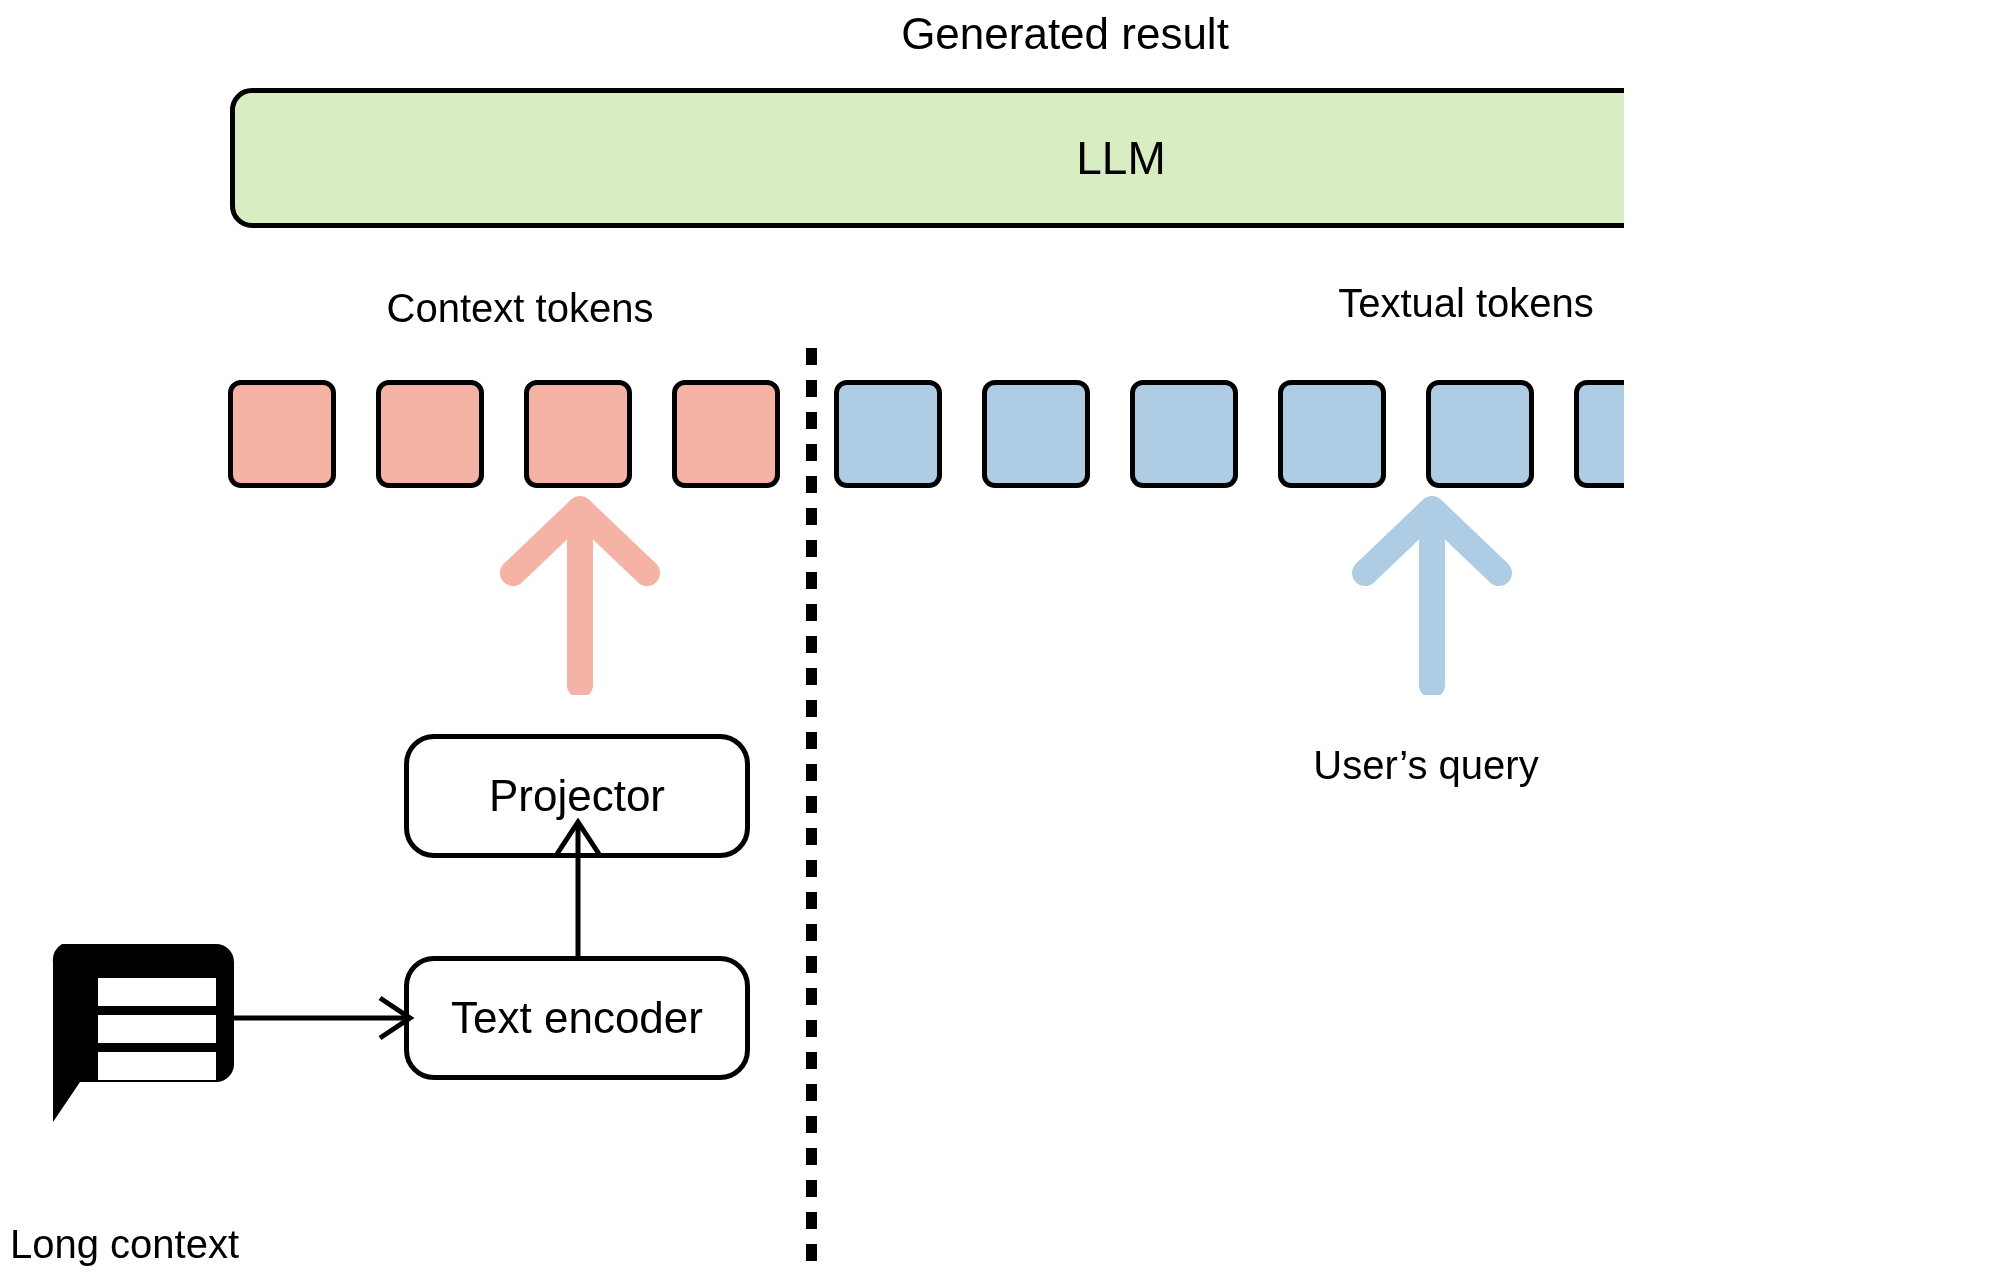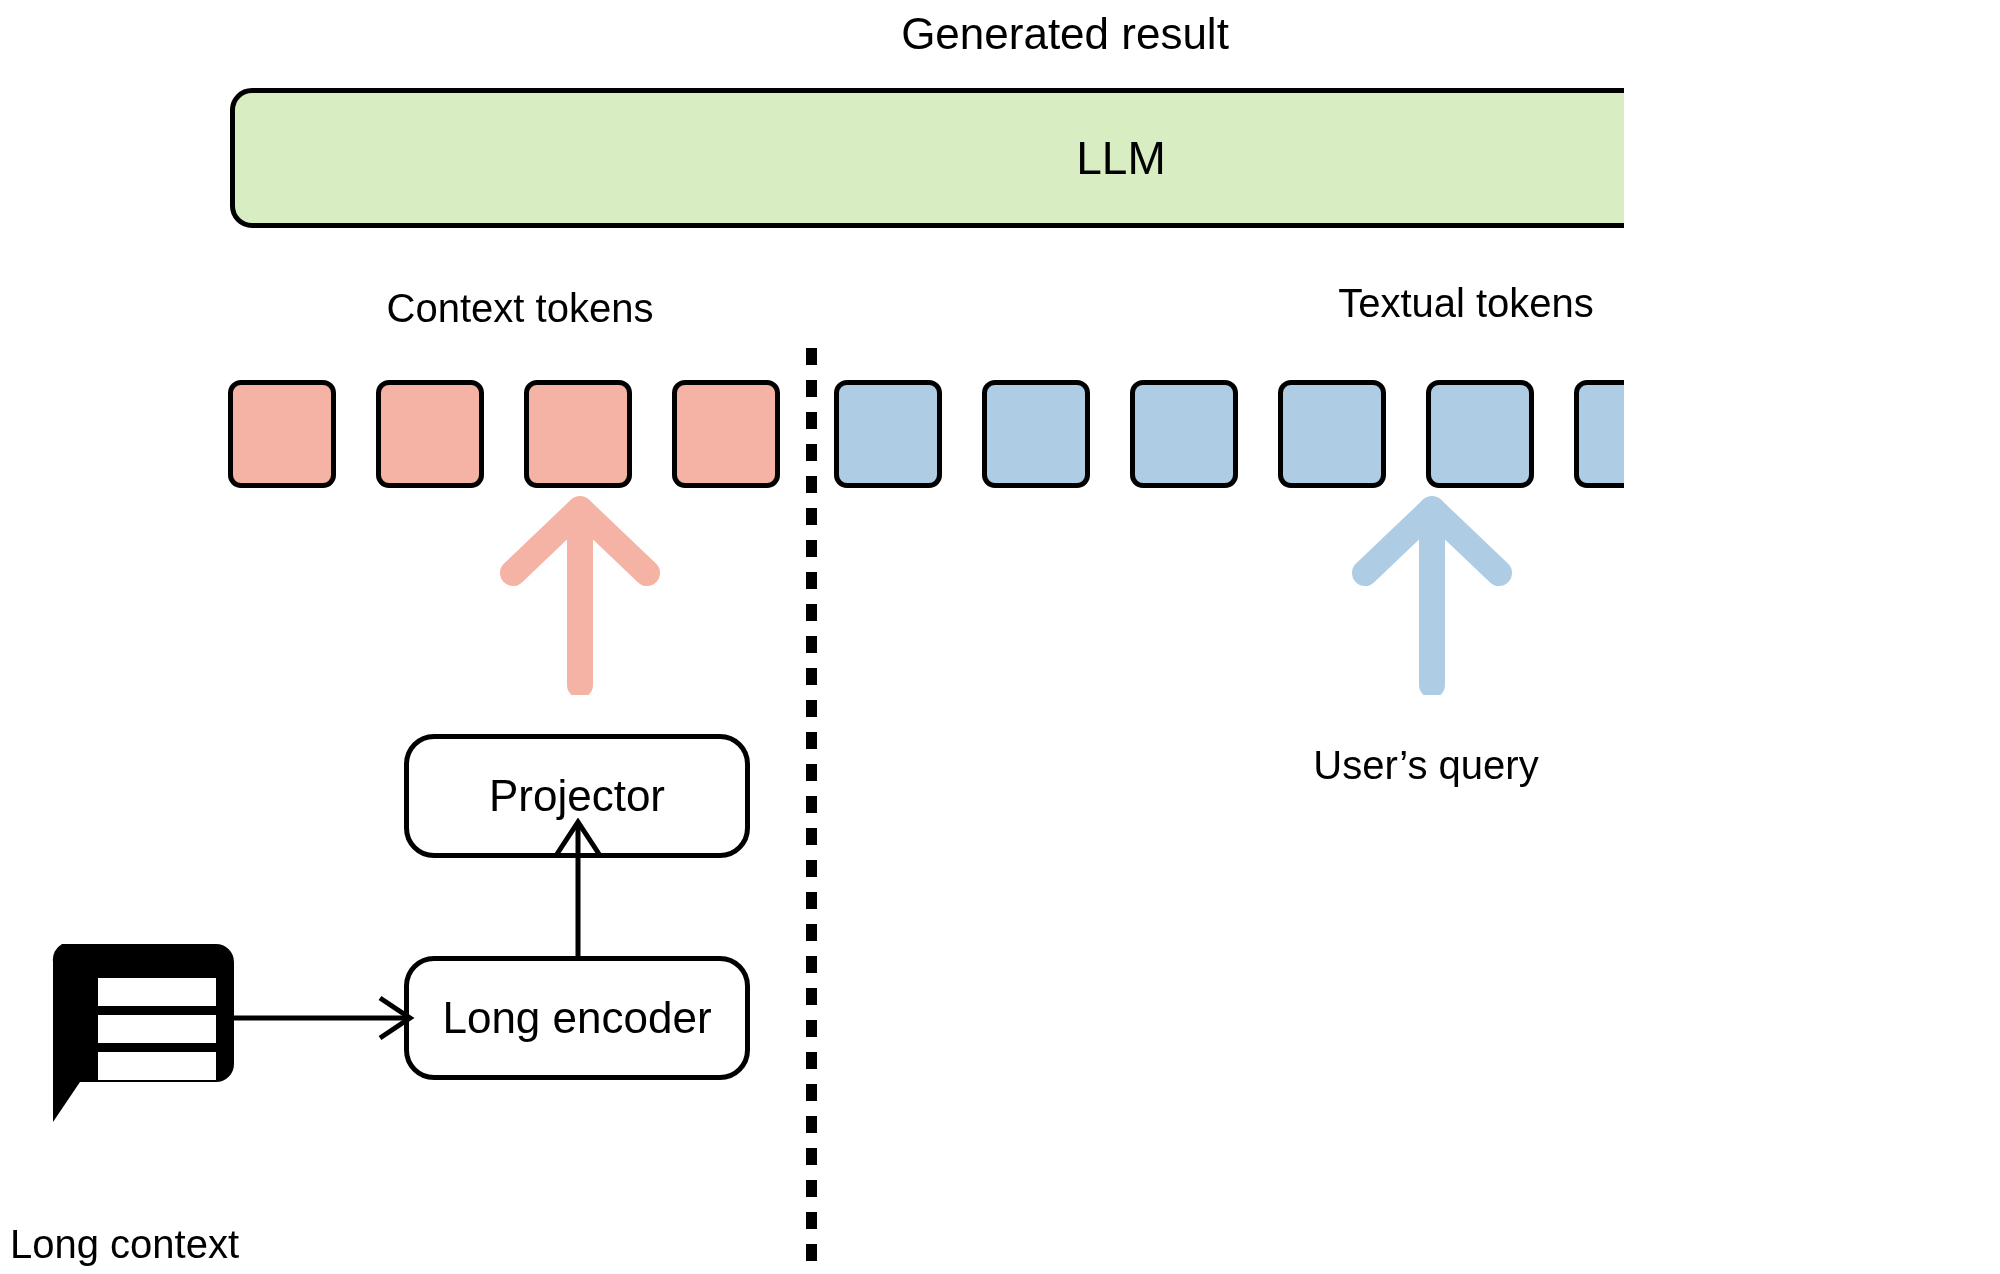--- a/index.html
+++ b/index.html
@@ -192,21 +192,21 @@
   <div id="encoder-to-projector-arrow">
     <svg width="80" height="142" viewBox="0 0 80 142" xmlns="http://www.w3.org/2000/svg">
       <g stroke="#000000" stroke-width="5" fill="none" stroke-linecap="butt" stroke-linejoin="miter">
         <line x1="40" y1="142" x2="40" y2="8"></line>
         <polyline points="19,36 40,4 61,36"></polyline>
       </g>
     </svg>
   </div>
 
   <div class="proc-box" id="text-encoder-box">
-    <span class="box-text">Long encoder</span>
+    <span class="box-text">Text encoder</span>
   </div>
 
   <div id="context-to-encoder-arrow">
     <svg width="186" height="56" viewBox="0 0 186 56" xmlns="http://www.w3.org/2000/svg">
       <g stroke="#000000" stroke-width="5" fill="none" stroke-linecap="butt" stroke-linejoin="miter">
         <line x1="0" y1="28" x2="176" y2="28"></line>
         <polyline points="150,8 180,28 150,48"></polyline>
       </g>
     </svg>
   </div>

